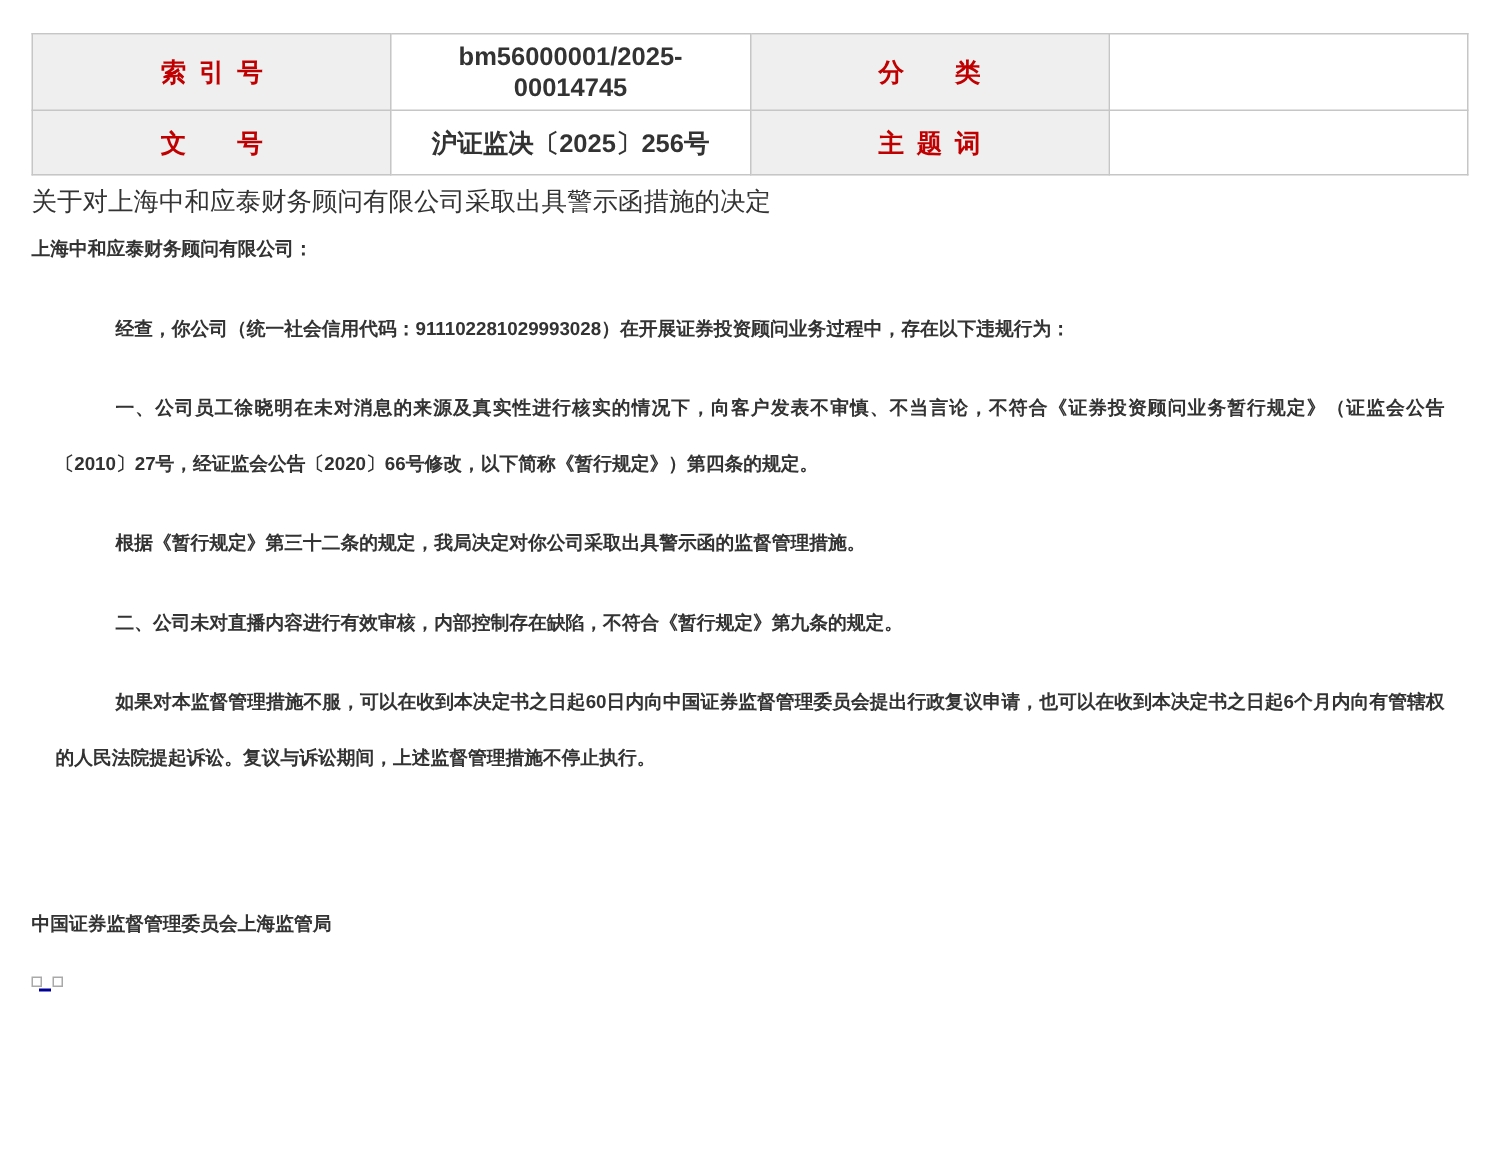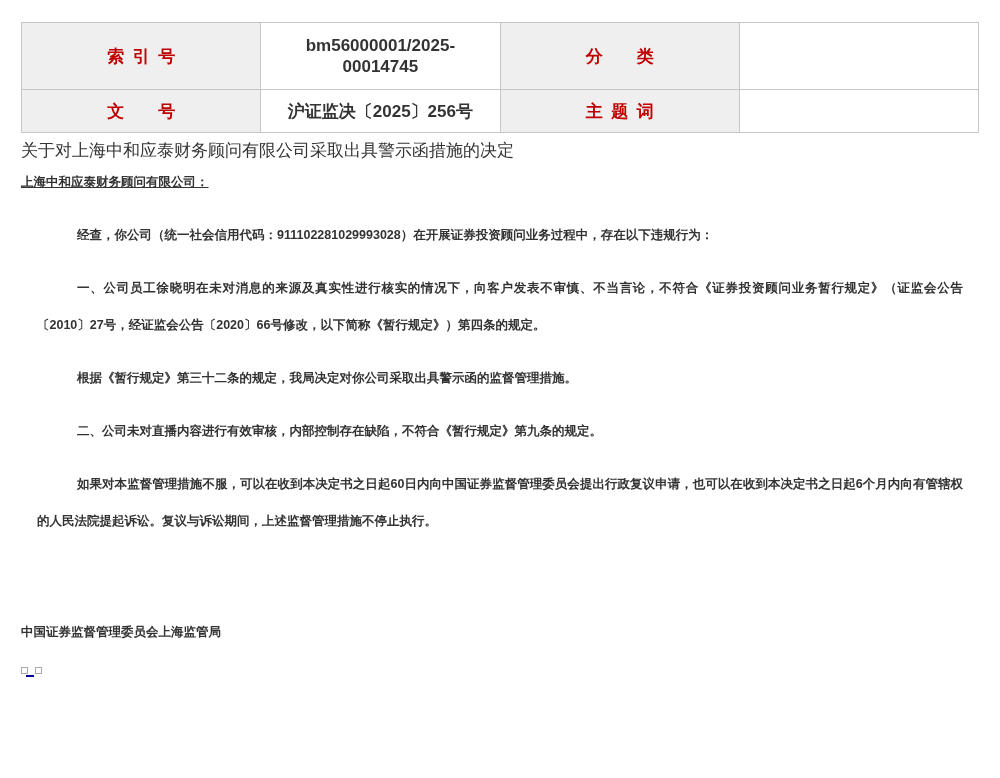--- a/index.html
+++ b/index.html
@@ -35,40 +35,40 @@
     background: #efefef;
     color: #c00000;
     font-size: 17px;
   }
   td.val {
     background: #ffffff;
     color: #333333;
     font-size: 17px;
     line-height: 21px;
   }
-  tr.r1 { height: 67px; }
+  tr.r1 { height: 51px; }
   tr.r2 { height: 57px; }
   tr.r3 { height: 54px; }
   tr.r4 { height: 43px; }
 
   
   .doc-title {
     margin: 7px 0 0 0;
     font-size: 17px;
     font-weight: normal;
     line-height: 22px;
     color: #333333;
   }
   .doc-body {
     font-size: 12.5px;
     font-weight: bold;
     line-height: 37px;
     color: #333333;
   }
-  .salutation { margin: 2px 0 0 0; text-decoration: underline; }
+  .salutation { margin: 2px 0 0 0; }
   .doc-body p.para {
     margin: 16px;
     text-indent: 40px;
     text-align: justify;
   }
   .signature {
     margin-top: 74px;
     text-align: left;
     font-family: Liberation Serif, serif;
   }

